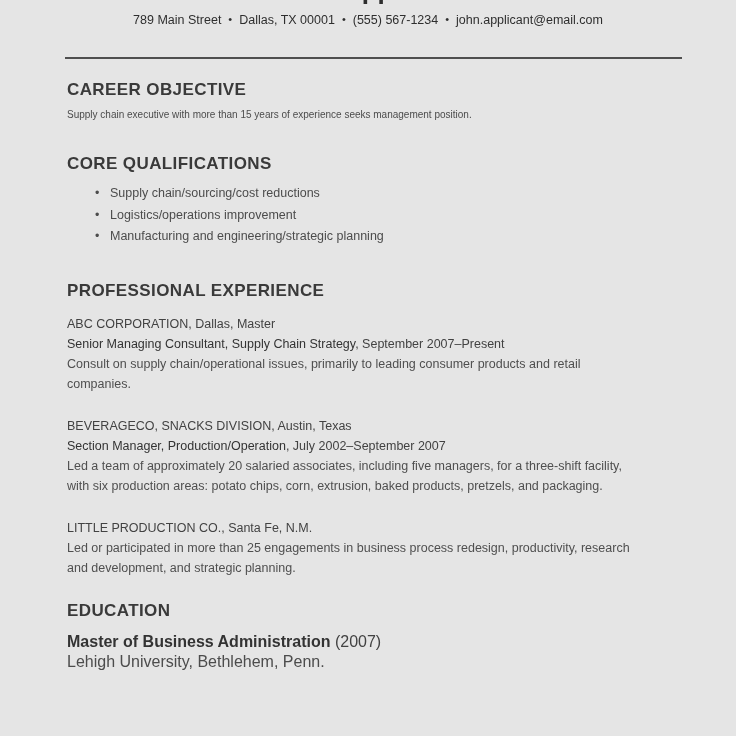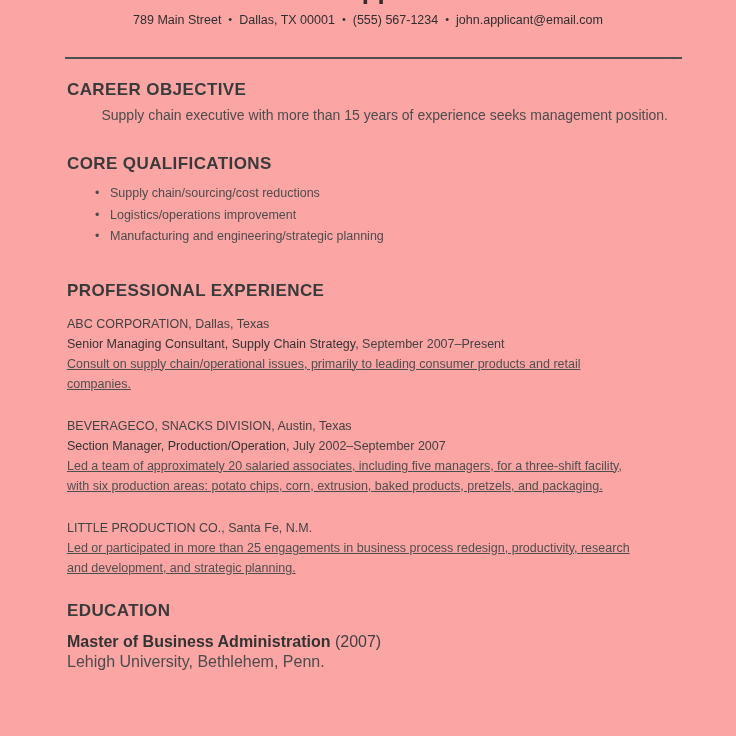--- a/index.html
+++ b/index.html
@@ -1,20 +1,20 @@
 <!DOCTYPE html>
 <html><head>
 <meta charset="utf-8">
 <style>
   html, body { margin: 0; padding: 0; }
   .page {
     position: relative;
     width: 736px;
     height: 736px;
-    background: #fca5a5;
+    background: #e5e5e5;
     overflow: hidden;
     font-family: "Liberation Sans", sans-serif;
     -webkit-font-smoothing: antialiased;
   }
   
   .name-clip {
     position: absolute;
     top: -26px;
     left: 0;
     width: 100%;
@@ -43,43 +43,42 @@
     margin: 0;
     font-size: 17px;
     font-weight: 700;
     color: #3a3a3a;
     letter-spacing: 0.4px;
     line-height: 22px;
   }
   #career-heading { margin-top: 20px; }
   .objective {
     margin: 4px 0 0;
-    font-size: 14px;
+    font-size: 10px;
     line-height: 20px;
     color: #4c4c4c;
-    text-align: right;
   }
   #core-heading { margin-top: 28px; }
   ul.quals {
     margin: 8px 0 0;
     padding: 0 0 0 43px;
     list-style: none;
     font-size: 12.5px;
     color: #4c4c4c;
   }
   ul.quals li { line-height: 21.5px; position: relative; }
   ul.quals .bullet { position: absolute; left: -15px; }
   #prof-heading { margin-top: 32px; }
   .entry { margin-top: 22px; font-size: 12.5px; }
   .entry.first { margin-top: 12px; }
   .entry p { margin: 0; line-height: 20px; }
   .company { color: #424242; }
   .role .role-title { font-weight: 400; color: #333333; }
   .role .role-dates { color: #424242; }
-  .desc { color: #4f4f4f; white-space: pre-line; text-decoration: underline; }
+  .desc { color: #4f4f4f; white-space: pre-line; }
   #edu-heading { margin-top: 22px; }
   .edu-list { margin-top: 10px; font-size: 16px; }
   .edu-list p { margin: 0; line-height: 20.5px; }
   .degree-line .degree { font-weight: 700; color: #333333; }
   .degree-line .year { color: #424242; }
   .school { color: #4c4c4c; }
 </style>
 </head>
 <body>
 
@@ -106,21 +105,21 @@
         <li><span class="bullet">•</span><span>Supply chain/sourcing/cost reductions</span></li>
         <li><span class="bullet">•</span><span>Logistics/operations improvement</span></li>
         <li><span class="bullet">•</span><span>Manufacturing and engineering/strategic planning</span></li>
       </ul>
     </section>
 
     <section>
       <h2 class="section-heading" id="prof-heading">PROFESSIONAL EXPERIENCE</h2>
 
       <article class="entry first">
-        <p class="company">ABC CORPORATION, Dallas, Texas</p>
+        <p class="company">ABC CORPORATION, Dallas, Master</p>
         <p class="role"><span class="role-title">Senior Managing Consultant, Supply Chain Strategy</span><span class="role-dates">, September 2007–Present</span></p>
         <p class="desc">Consult on supply chain/operational issues, primarily to leading consumer products and retail
 companies.</p>
       </article>
 
       <article class="entry">
         <p class="company">BEVERAGECO, SNACKS DIVISION, Austin, Texas</p>
         <p class="role"><span class="role-title">Section Manager, Production/Operation</span><span class="role-dates">, July 2002–September 2007</span></p>
         <p class="desc">Led a team of approximately 20 salaried associates, including five managers, for a three-shift facility,
 with six production areas: potato chips, corn, extrusion, baked products, pretzels, and packaging.</p>

